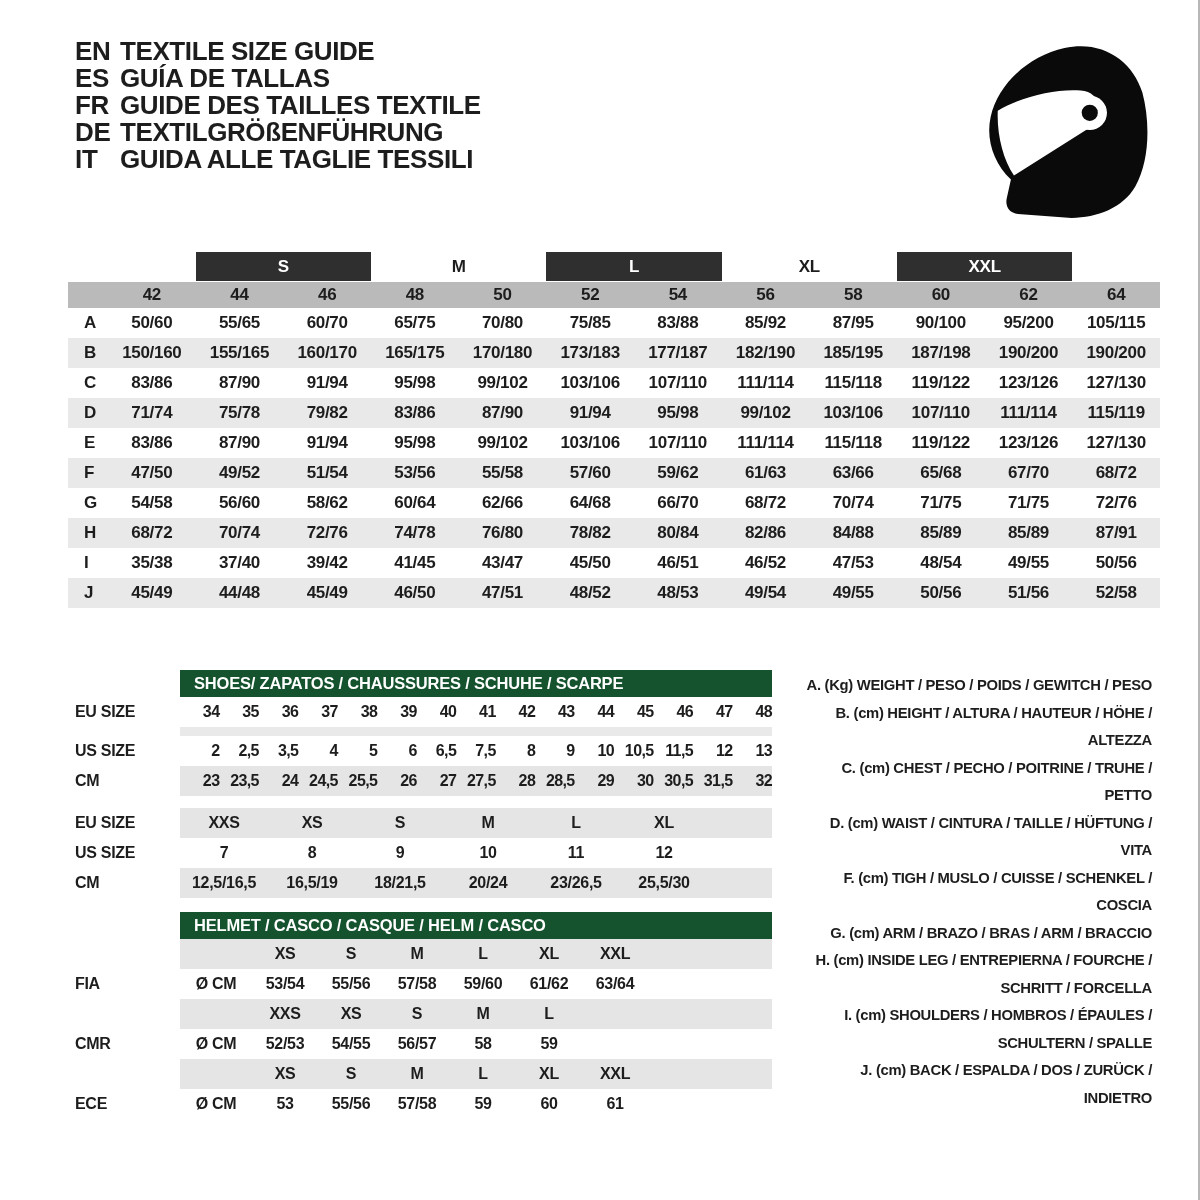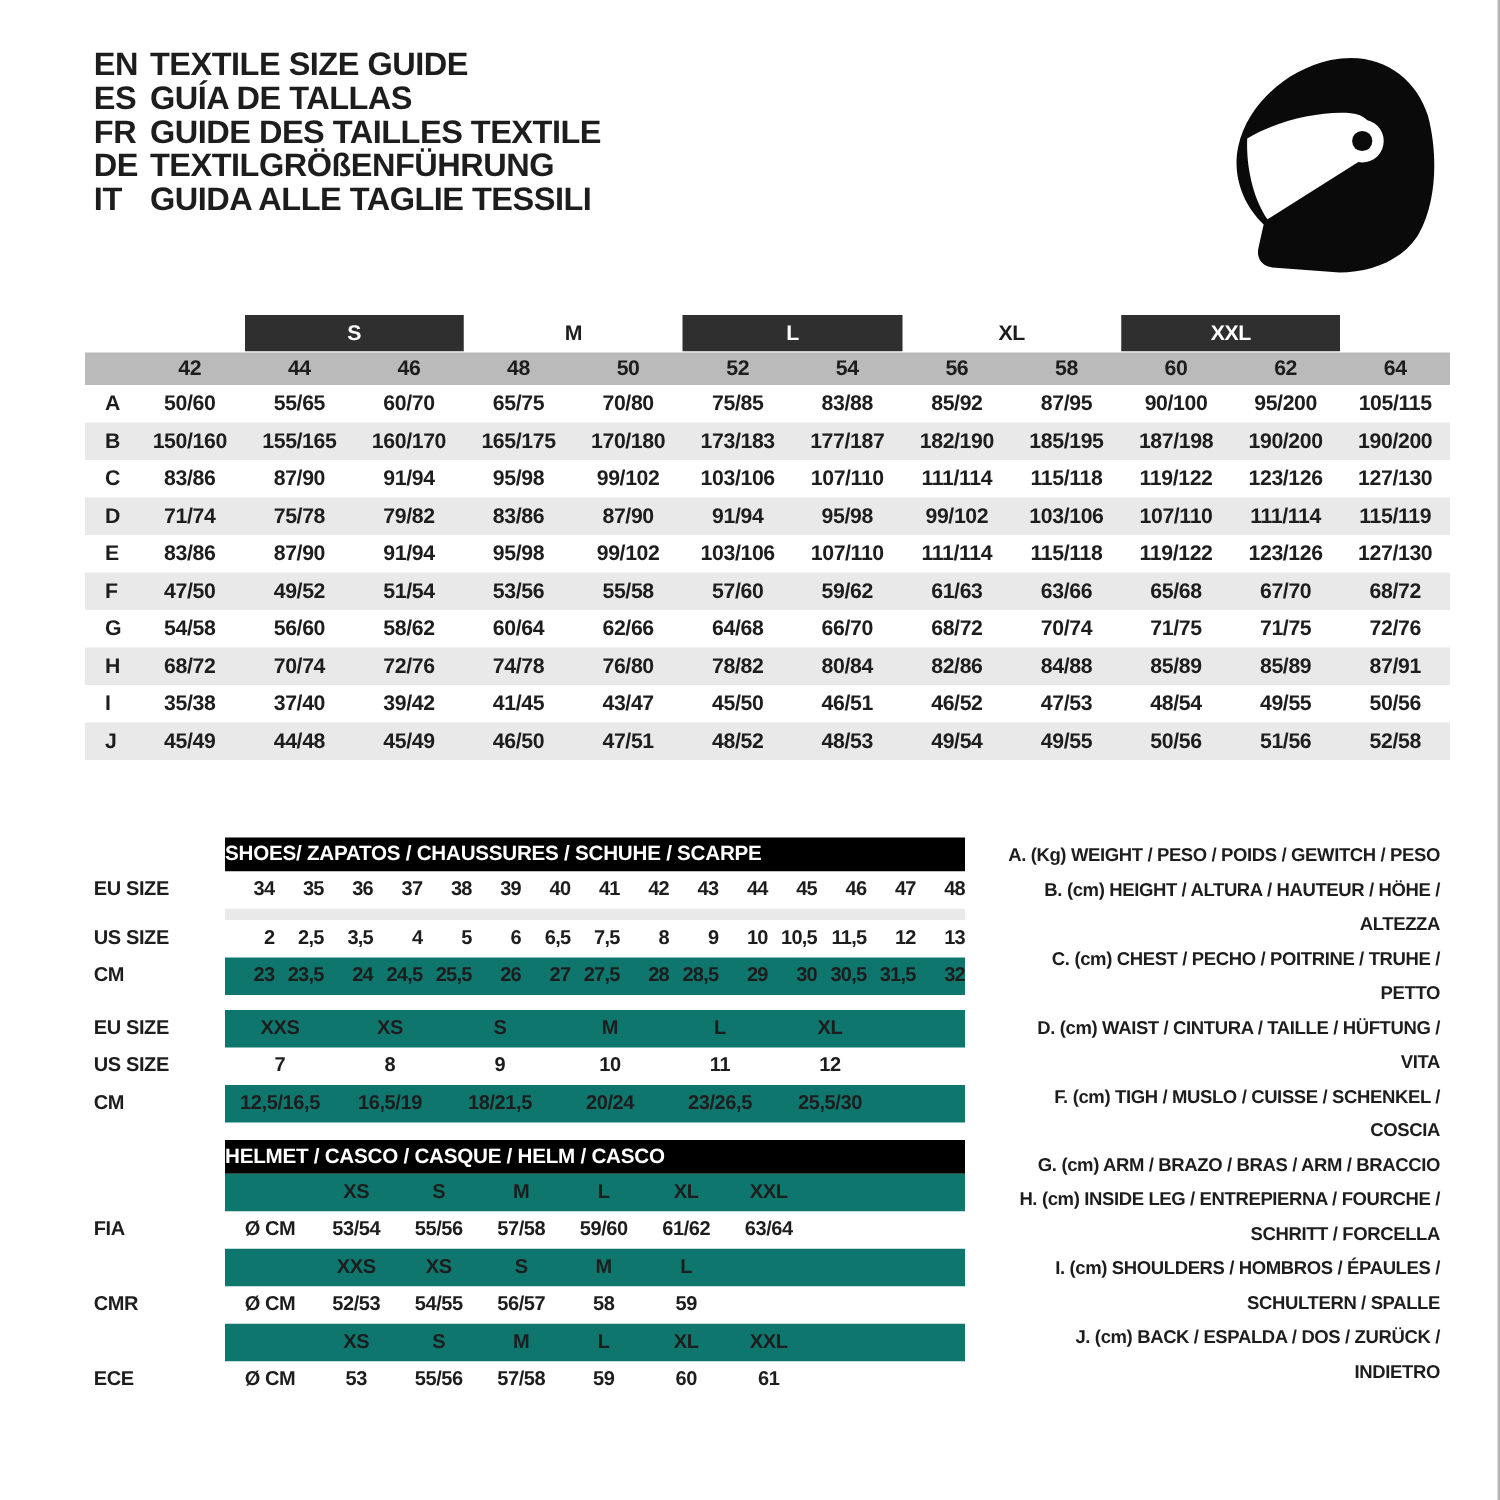--- a/index.html
+++ b/index.html
@@ -22,25 +22,25 @@
   #group-row{height:32px;align-items:center;}
   .group-box{background:#2f2f2f;color:#fff;text-align:center;height:29px;line-height:29px;}
   .group-plain{text-align:center;height:29px;line-height:29px;}
   #numeric-row{background:#bababa;height:26px;line-height:26px;text-align:center;}
   .mt-row{height:30px;line-height:30px;text-align:center;}
   .mt-row.stripe{background:#e9e9e9;}
   .mt-label{text-align:left;padding-left:16px;}
 
   
   #subsections{position:absolute;left:68px;top:670px;width:712px;font-size:16px;}
-  .sec-bar{margin-left:112px;width:592px;background:#000000;color:#fff;height:27px;line-height:27px;padding-left:0;box-sizing:border-box;font-size:16.5px;letter-spacing:-0.2px;}
+  .sec-bar{margin-left:112px;width:592px;background:#14532d;color:#fff;height:27px;line-height:27px;padding-left:14px;box-sizing:border-box;font-size:16.5px;letter-spacing:-0.2px;}
   .sub-row{display:flex;height:30px;line-height:30px;}
   .sub-label{width:112px;padding-left:7px;box-sizing:border-box;}
   .sub-content{width:592px;display:grid;text-align:center;}
-  .sub-content.gray{background:#0f766e;}
+  .sub-content.gray{background:#e5e5e5;}
   .shoes-cols{grid-template-columns:repeat(15,1fr);letter-spacing:-0.6px;text-align:right;}
   .gloves-cols{grid-template-columns:repeat(6,88px) 1fr;}
   .helmet-cols{grid-template-columns:72px repeat(6,66px) 1fr;}
   .thin-stripe{margin-left:112px;width:592px;height:9px;background:#e9e9e9;}
   .gap12{height:12px;} .gap14{height:14px;}
 
   
   #legend{position:absolute;left:800px;top:672px;width:352px;font-size:14.8px;line-height:27.5px;letter-spacing:-0.3px;text-align:right;}
   .legend-item{display:block;}
 </style>

